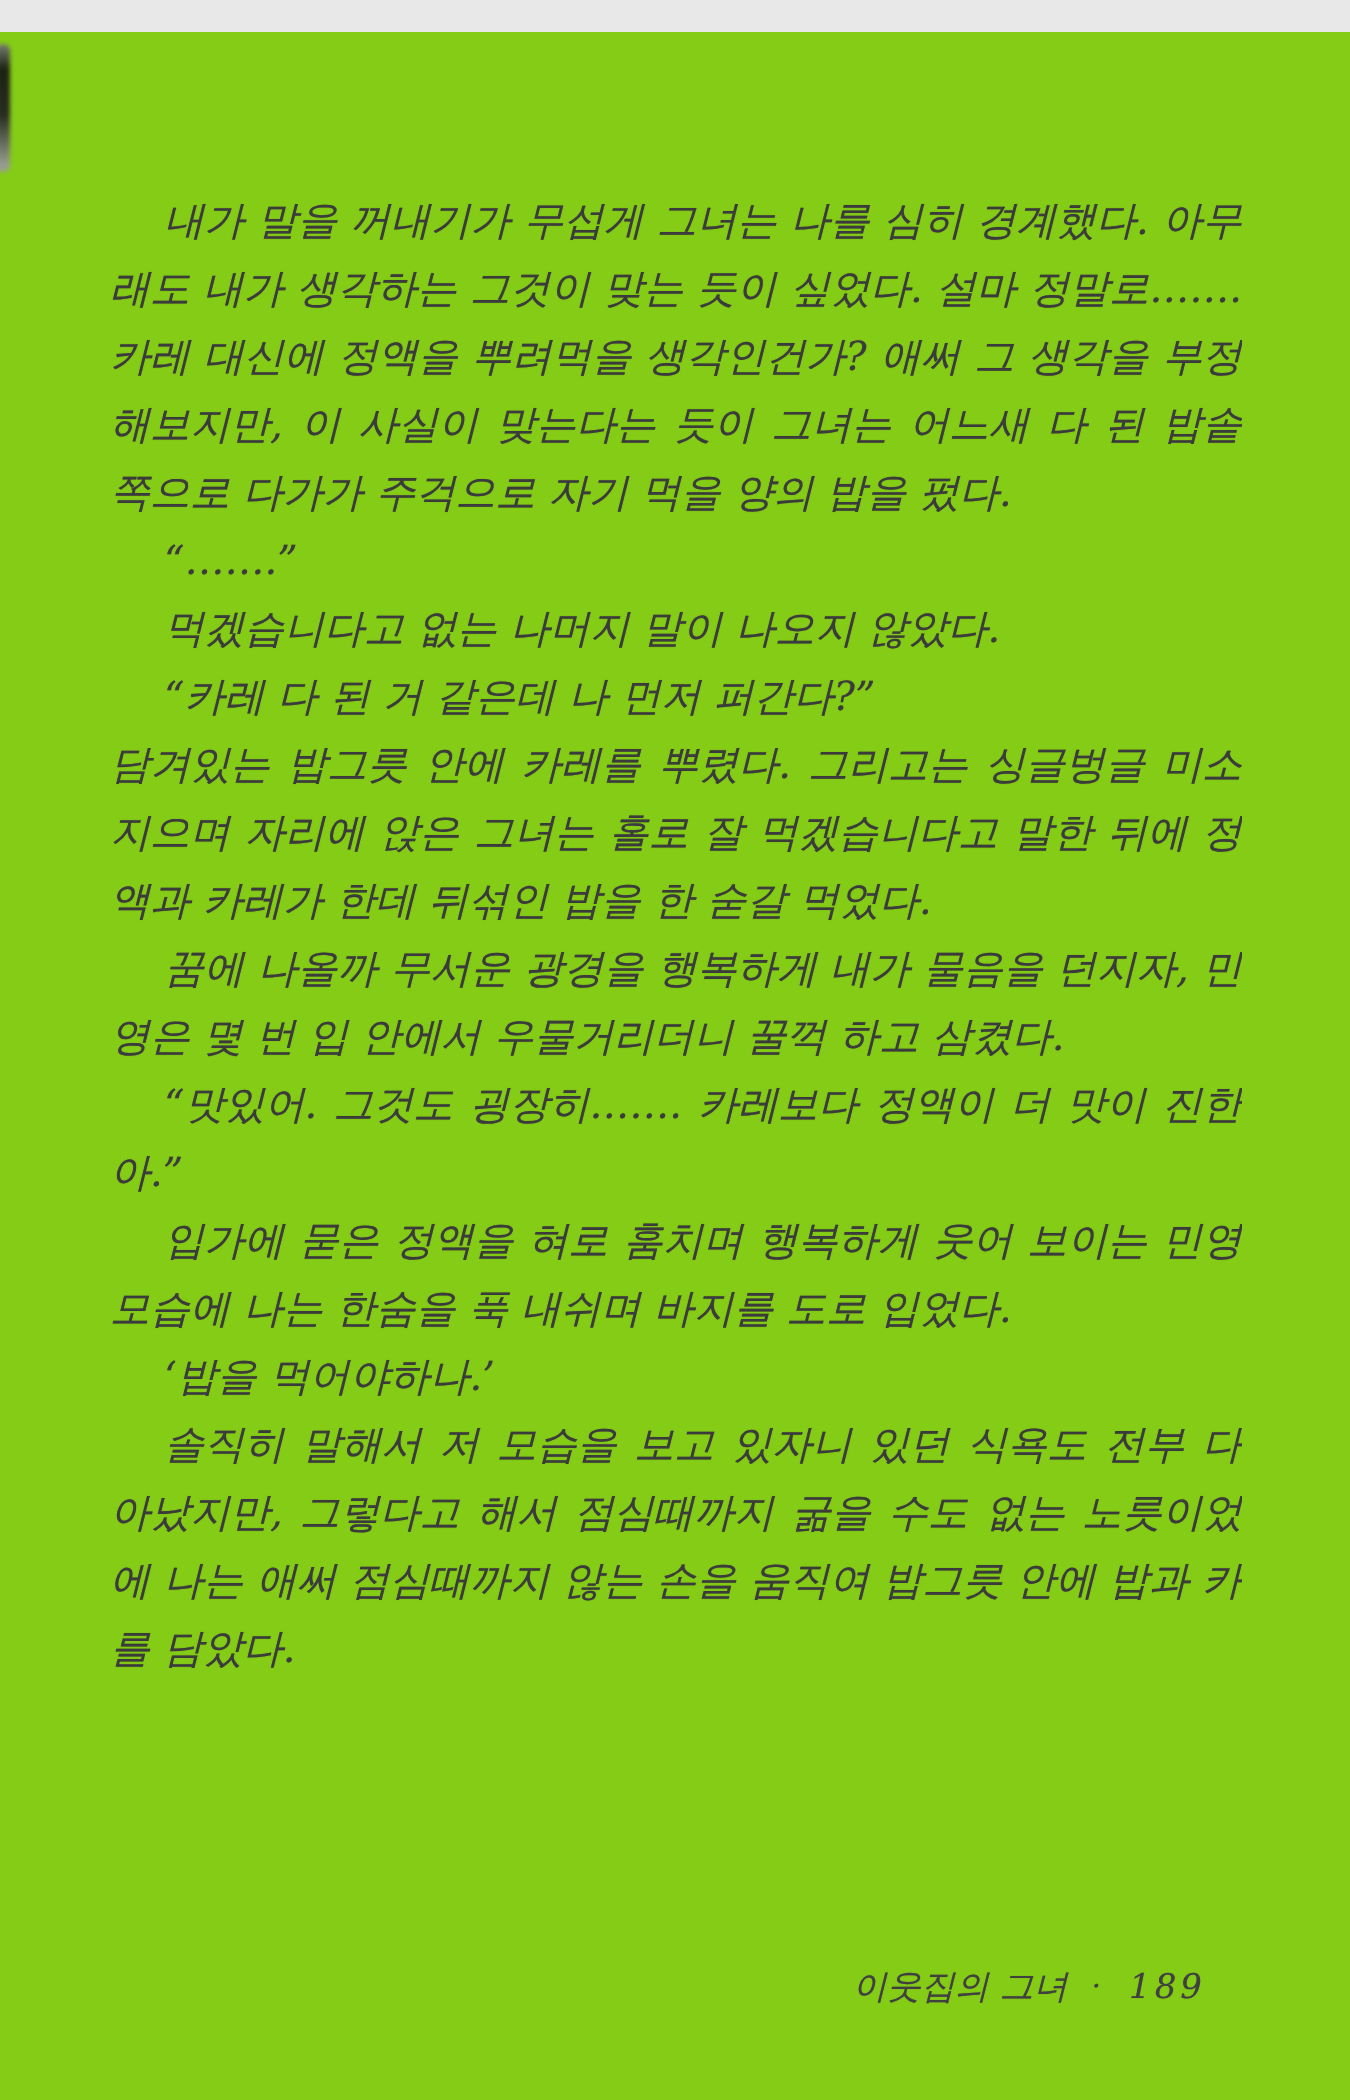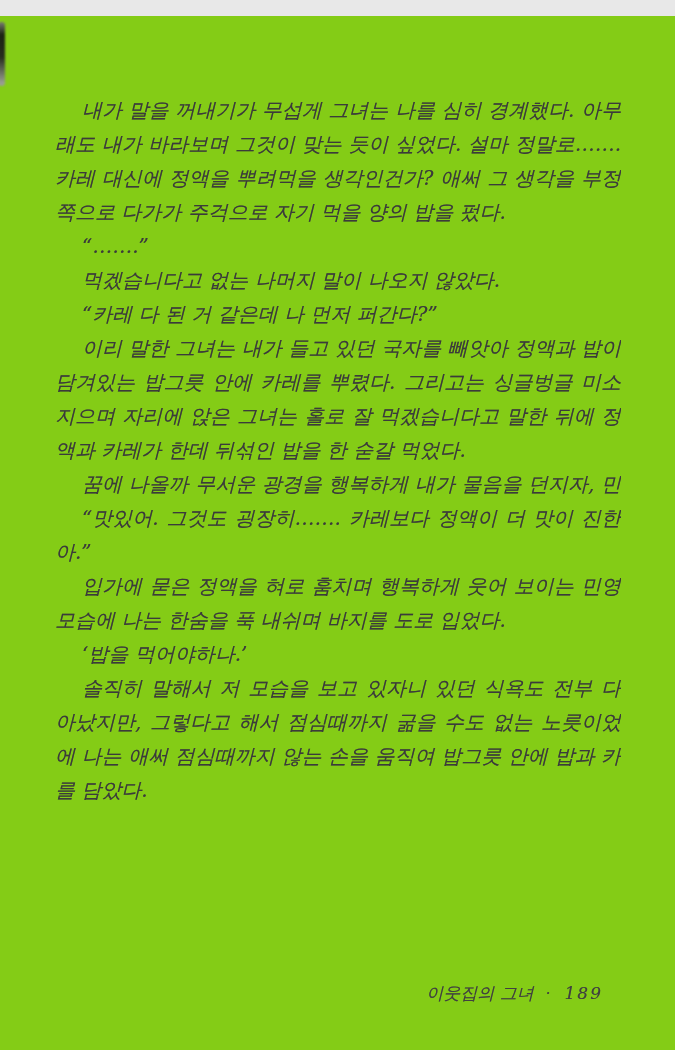--- a/index.html
+++ b/index.html
@@ -65,31 +65,32 @@
 </style>
 </head>
 <body>
 
 <div class="page">
 
   <div class="scan-mark"></div>
 
   <div class="text-block">
     <div class="line indent">내가 말을 꺼내기가 무섭게 그녀는 나를 심히 경계했다. 아무</div>
-    <div class="line">래도 내가 바라보며 그것이 맞는 듯이 싶었다. 설마 정말로…….</div>
+    <div class="line">래도 내가 생각하는 그것이 맞는 듯이 싶었다. 설마 정말로…….</div>
     <div class="line">카레 대신에 정액을 뿌려먹을 생각인건가? 애써 그 생각을 부정</div>
+    <div class="line">해보지만, 이 사실이 맞는다는 듯이 그녀는 어느새 다 된 밥솥</div>
     <div class="line end">쪽으로 다가가 주걱으로 자기 먹을 양의 밥을 펐다.</div>
     <div class="line indent end">“…….”</div>
     <div class="line indent end">먹겠습니다고 없는 나머지 말이 나오지 않았다.</div>
     <div class="line indent end">“카레 다 된 거 같은데 나 먼저 퍼간다?”</div>
-    <div class="line indent">이리 말한 그녀는 내가 들고 있던 국자를 빼앗아 정액과 밥이</div>
     <div class="line">담겨있는 밥그릇 안에 카레를 뿌렸다. 그리고는 싱글벙글 미소를</div>
     <div class="line">지으며 자리에 앉은 그녀는 홀로 잘 먹겠습니다고 말한 뒤에 정</div>
     <div class="line end">액과 카레가 한데 뒤섞인 밥을 한 숟갈 먹었다.</div>
     <div class="line indent">꿈에 나올까 무서운 광경을 행복하게 내가 물음을 던지자, 민</div>
+    <div class="line end">영은 몇 번 입 안에서 우물거리더니 꿀꺽 하고 삼켰다.</div>
     <div class="line indent">“맛있어. 그것도 굉장히……. 카레보다 정액이 더 맛이 진한 거</div>
     <div class="line end">아.”</div>
     <div class="line indent">입가에 묻은 정액을 혀로 훔치며 행복하게 웃어 보이는 민영의</div>
     <div class="line end">모습에 나는 한숨을 푹 내쉬며 바지를 도로 입었다.</div>
     <div class="line indent end">‘밥을 먹어야하나.’</div>
     <div class="line indent">솔직히 말해서 저 모습을 보고 있자니 있던 식욕도 전부 다 달</div>
     <div class="line">아났지만, 그렇다고 해서 점심때까지 굶을 수도 없는 노릇이었기</div>
     <div class="line">에 나는 애써 점심때까지 않는 손을 움직여 밥그릇 안에 밥과 카레</div>
     <div class="line end">를 담았다.</div>
   </div>

